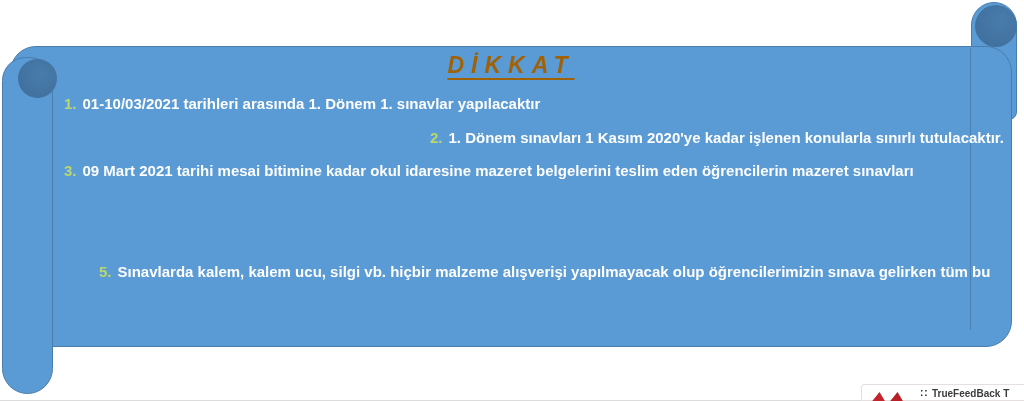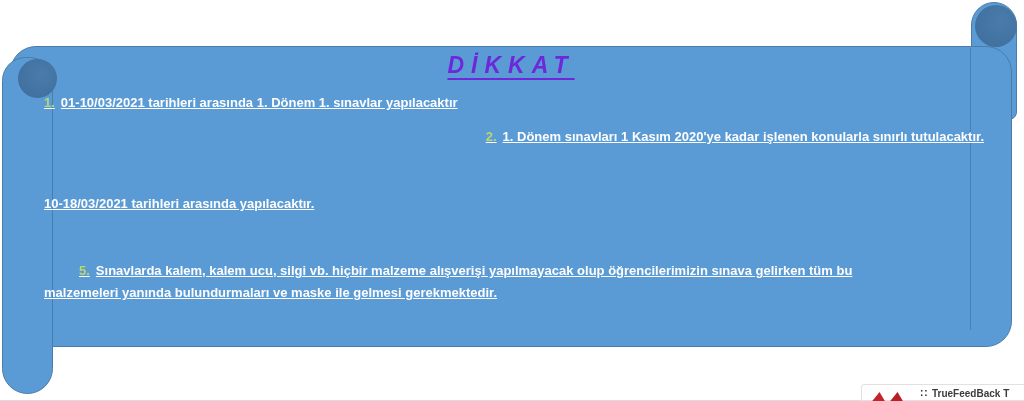--- a/index.html
+++ b/index.html
@@ -40,28 +40,28 @@
     position:absolute;left:18px;top:59px;width:39px;height:39px;
     border-radius:50%;
     background:radial-gradient(circle at 60% 40%, #4a7cab 0%, #40719f 70%);
     z-index:4;
   }
 
   
   .title{
     position:absolute;left:10px;top:52px;width:1002px;
     text-align:center;z-index:5;
-    color:#6d28d9;font-size:23px;font-weight:bold;font-style:italic;
+    color:#a16207;font-size:23px;font-weight:bold;font-style:italic;
     letter-spacing:7px;
     text-decoration:underline;text-underline-offset:5px;
     text-decoration-thickness:2px;
   }
   .line{
-    position:absolute;left:44px;width:940px;height:20px;z-index:5;
-    color:#fdfdfd;font-size:13px;font-weight:bold;white-space:nowrap;text-decoration:underline;
+    position:absolute;left:64px;width:940px;height:20px;z-index:5;
+    color:#fdfdfd;font-size:15px;font-weight:bold;white-space:nowrap;
   }
   .num{color:#b9d76f;margin-right:6px;}
   .l1{top:95px;}  .l2{top:129px;text-align:right;} .l3{top:162px;} .l4{top:196px;}
   .l5{top:230px;} .l6{top:263px;margin-left:35px;} .l7{top:285px;}
 
   
   .watermark{
     position:absolute;left:861px;top:384px;width:170px;height:17px;
     background:#ffffff;border:1px solid #e6dfdf;border-radius:3px 0 0 0;
     z-index:6;box-sizing:border-box;
@@ -103,30 +103,27 @@
   <div class="title">DİKKAT</div>
 
   <div class="line l1">
     <span class="num">1.</span><span>01-10/03/2021 tarihleri arasında 1. Dönem 1. sınavlar yapılacaktır</span>
   </div>
 
   <div class="line l2">
     <span class="num">2.</span><span>1. Dönem sınavları 1 Kasım 2020'ye kadar işlenen konularla sınırlı tutulacaktır.</span>
   </div>
 
-  <div class="line l4">
-    <span>10-18/03/2021 tarihleri arasında yapılacaktır.</span>
+  <div class="line l3">
+    <span class="num">3.</span><span>09 Mart 2021 tarihi mesai bitimine kadar okul idaresine mazeret belgelerini teslim eden öğrencilerin mazeret sınavları</span>
   </div>
 
 
   <div class="line l6">
     <span class="num">5.</span><span>Sınavlarda kalem, kalem ucu, silgi vb. hiçbir malzeme alışverişi yapılmayacak olup öğrencilerimizin sınava gelirken tüm bu</span>
-  </div>
-  <div class="line l7">
-    <span>malzemeleri yanında bulundurmaları ve maske ile gelmesi gerekmektedir.</span>
   </div>
 
   <div class="watermark">
     <span class="wm-bird b1"></span>
     <span class="wm-bird b2"></span>
     <span class="wm-dots">::</span>
     <span class="wm-brand">TrueFeedBack T</span>
   </div>
 
 </div>

